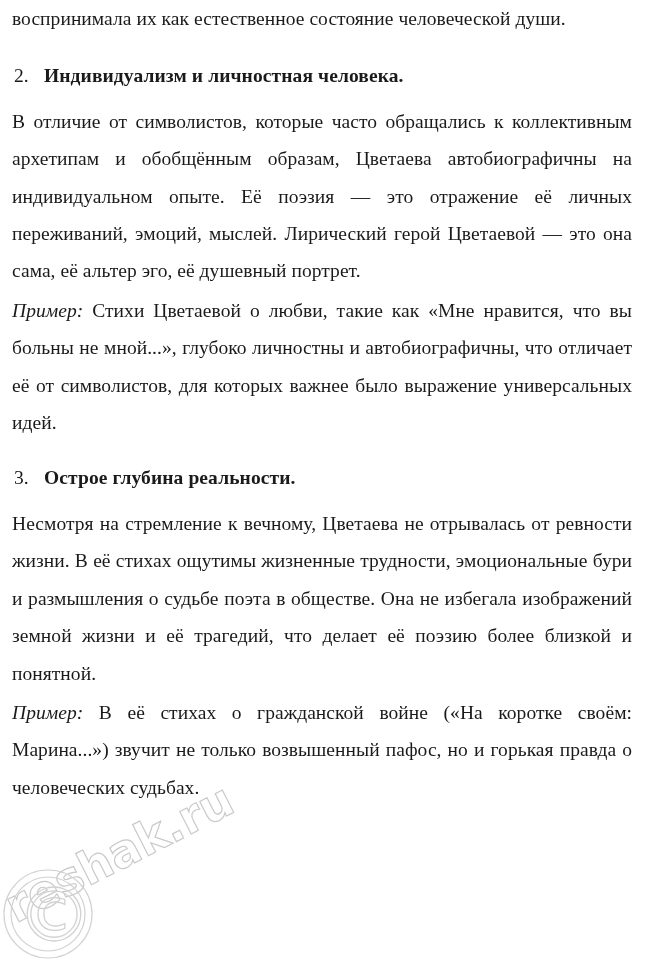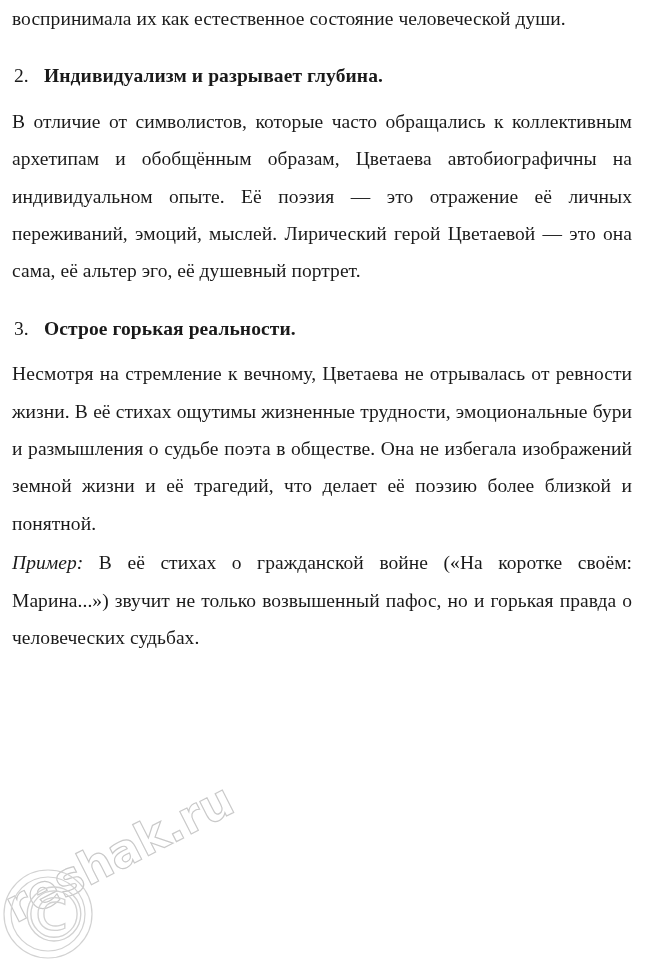--- a/index.html
+++ b/index.html
@@ -127,35 +127,36 @@
 
     <p class="para last-line-natural">воспринимала их как естественное состояние человеческой души.</p>
 
     <div class="gap-small"></div>
 
 
     <div class="gap-before-heading"></div>
 
     <div class="numbered-item">
       <span class="marker">2.</span>
-      <span class="heading-text">Индивидуализм и разрывает глубина.</span>
+      <span class="heading-text">Индивидуализм и личностная человека.</span>
     </div>
 
     <div class="gap-after-heading"></div>
 
     <p class="para last-line-natural">В отличие от символистов, которые часто обращались к коллективным архетипам и обобщённым образам, Цветаева автобиографичны на индивидуальном опыте. Её поэзия — это отражение её личных переживаний, эмоций, мыслей. Лирический герой Цветаевой — это она сама, её альтер эго, её душевный портрет.</p>
 
     <div class="gap-small"></div>
 
+    <p class="para last-line-natural"><span class="it">Пример:</span><span> Стихи Цветаевой о любви, такие как «Мне нравится, что вы больны не мной...», глубоко личностны и автобиографичны, что отличает её от символистов, для которых важнее было выражение универсальных идей.</span></p>
 
     <div class="gap-before-heading"></div>
 
     <div class="numbered-item">
       <span class="marker">3.</span>
-      <span class="heading-text">Острое горькая реальности.</span>
+      <span class="heading-text">Острое глубина реальности.</span>
     </div>
 
     <div class="gap-after-heading"></div>
 
     <p class="para last-line-natural">Несмотря на стремление к вечному, Цветаева не отрывалась от ревности жизни. В её стихах ощутимы жизненные трудности, эмоциональные бури и размышления о судьбе поэта в обществе. Она не избегала изображений земной жизни и её трагедий, что делает её поэзию более близкой и понятной.</p>
 
     <div class="gap-small"></div>
 
     <p class="para last-line-natural"><span class="it">Пример:</span><span> В её стихах о гражданской войне («На коротке своём: Марина...») звучит не только возвышенный пафос, но и горькая правда о человеческих судьбах.</span></p>
 

